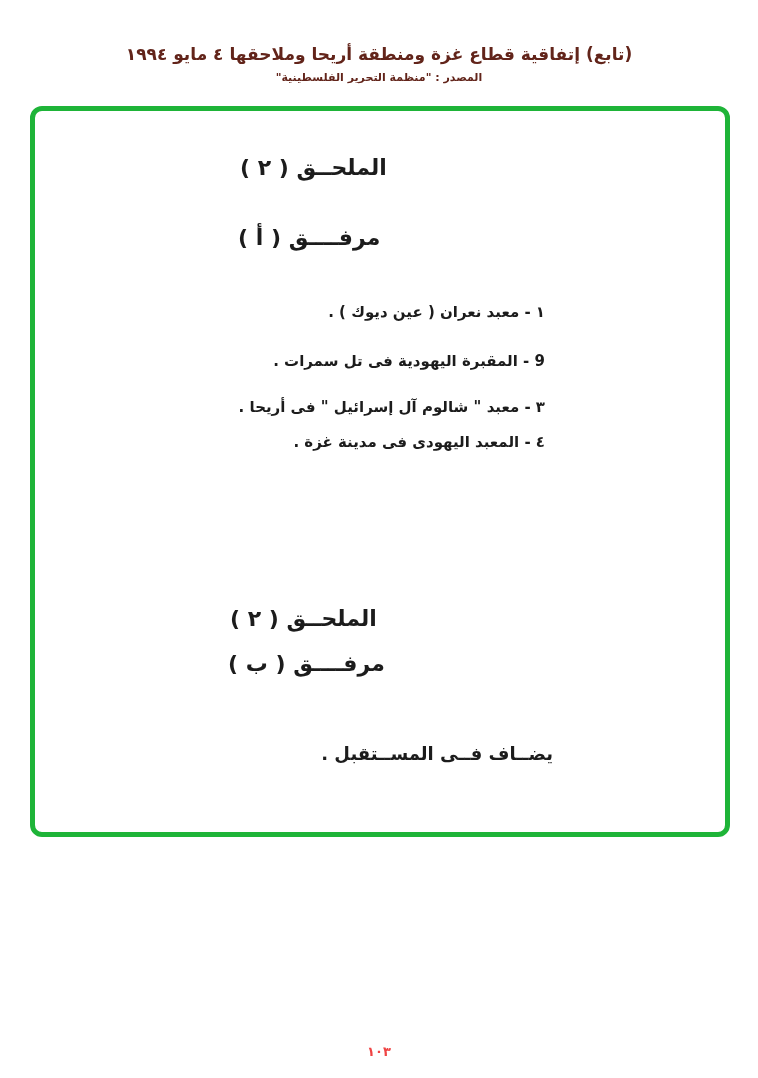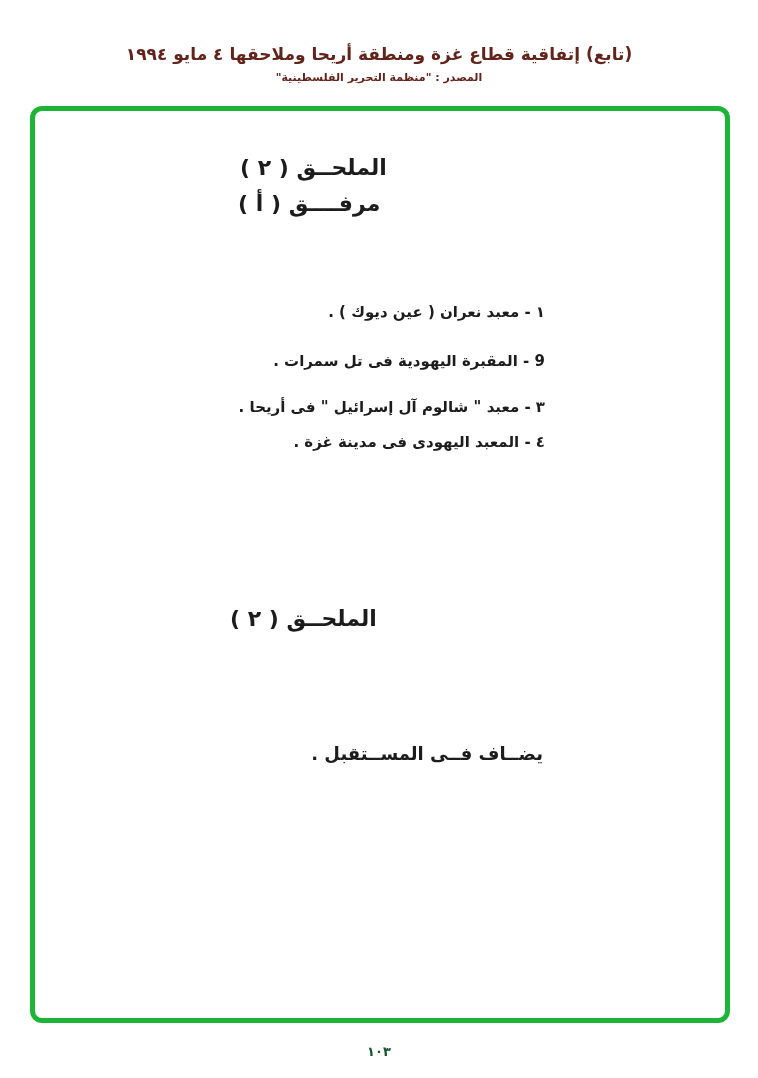--- a/index.html
+++ b/index.html
@@ -41,65 +41,65 @@
     font-size: 11px;
     font-weight: bold;
     direction: rtl;
     white-space: nowrap;
   }
   .green-box {
     position: absolute;
     left: 30px;
     top: 106px;
     width: 700px;
-    height: 917px;
+    height: 731px;
     border: 5px solid var(--border-green);
     border-radius: 12px;
     background: transparent;
     text-decoration: underline;
   }
   .arabic {
     direction: rtl;
     unicode-bidi: embed;
     color: var(--body-text);
     white-space: nowrap;
     position: absolute;
   }
   .annex-title {
     font-size: 22px;
     font-weight: bold;
   }
   .annex-a-title    { left: 205px; top: 44px; }
-  .annex-a-subtitle { left: 203px; top: 80px; }
+  .annex-a-subtitle { left: 203px; top: 114px; }
   .annex-b-title    { left: 195px; top: 495px; }
   .annex-b-subtitle { left: 193px; top: 540px; }
   .holy-site {
     font-size: 15px;
     font-weight: 700;
     right: 180px;
   }
   .holy-site-1 { top: 192px; }
   .holy-site-2 { top: 241px; }
   .holy-site-3 { top: 287px; }
   .holy-site-4 { top: 322px; }
   .future-note {
     font-size: 18px;
     font-weight: 700;
-    right: 182px;
+    right: 172px;
     top: 632px;
   }
   .page-number {
     position: absolute;
     left: 0;
     top: 1044px;
     width: 100%;
     text-align: center;
     font-size: 13px;
     font-weight: bold;
-    color: #14532d;
+    color: #ef4444;
     direction: rtl;
   }
 </style>
 </head>
 <body>
 
 <div class="page">
 
   <div class="header">
     <div class="header-title">(تابع) إتفاقية قطاع غزة ومنطقة أريحا وملاحقها ٤ مايو ١٩٩٤</div>
@@ -110,20 +110,21 @@
 
     <div class="arabic annex-title annex-a-title">الملحــق ( ٢ )</div>
     <div class="arabic annex-title annex-a-subtitle">مرفــــق ( أ )</div>
 
     <div class="arabic holy-site holy-site-1">١ - معبد نعران ( عين ديوك ) .</div>
     <div class="arabic holy-site holy-site-2">9 - المقبرة اليهودية فى تل سمرات .</div>
     <div class="arabic holy-site holy-site-3">٣ - معبد " شالوم آل إسرائيل " فى أريحا .</div>
     <div class="arabic holy-site holy-site-4">٤ - المعبد اليهودى فى مدينة غزة .</div>
 
     <div class="arabic annex-title annex-b-title">الملحــق ( ٢ )</div>
+    <div class="arabic annex-title annex-b-subtitle">مرفــــق ( ب )</div>
 
     <div class="arabic future-note">يضــاف فــى المســتقبل .</div>
 
   </div>
 
   <div class="page-number">١٠٣</div>
 
 </div>
 
 </body></html>

